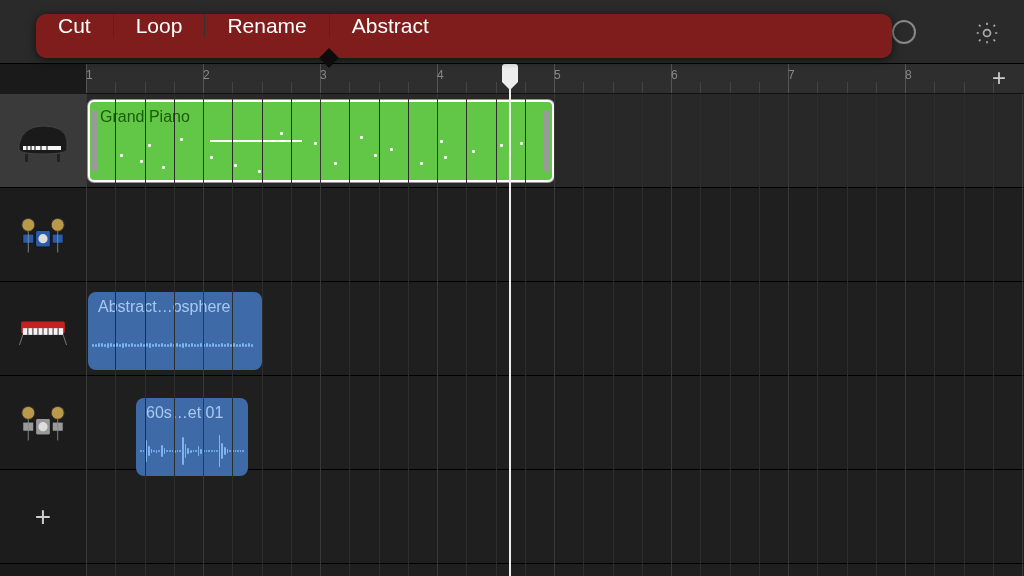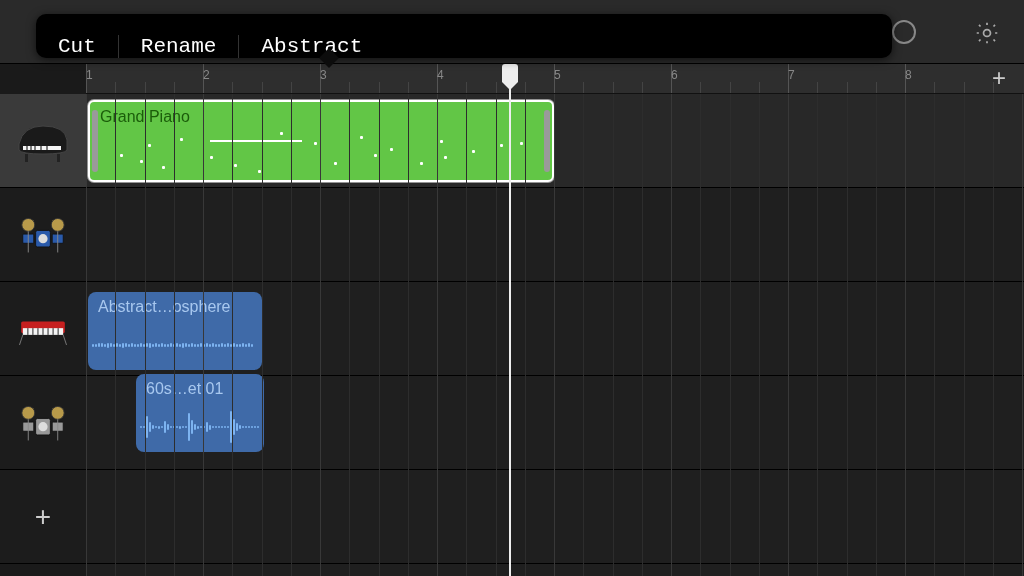--- a/index.html
+++ b/index.html
@@ -25,27 +25,26 @@
     width: 24px; height: 24px;
     border: 2px solid #888;
     border-radius: 50%;
   }
 
   
   .context-menu {
     position: absolute;
     top: 14px; left: 36px;
     width: 856px; height: 44px;
-    background: #000000;
+    background: #7f1d1d;
     border-radius: 10px;
     display: flex;
-    align-items: flex-end;
+    align-items: flex-start;
     z-index: 10;
     box-shadow: 0 2px 10px rgba(0,0,0,0.6);
-    font-family: Liberation Mono, monospace;
   }
   .context-menu .item {
     flex: 0 0 auto;
     display: flex;
     align-items: center;
     justify-content: center;
     padding: 0 22px;
     font-size: 21px;
     font-weight: 400;
     color: #fff;
@@ -258,20 +257,21 @@
     <svg viewBox="0 0 24 24" width="26" height="26" fill="none" stroke="#aaa" stroke-width="1.6">
       <circle cx="12" cy="12" r="3.2"></circle>
       <path d="M12 2.5v2M12 19.5v2M4.5 12h-2M21.5 12h-2M6 6l-1.4-1.4M19.4 19.4L18 18M6 18l-1.4 1.4M19.4 4.6L18 6"></path>
     </svg>
   </div>
 </div>
 
 <div class="context-menu">
   <div class="tail"></div>
   <div class="item">Cut</div>
+  <div class="item">Loop</div>
   <div class="item">Rename</div>
   <div class="item">Abstract</div>
 </div>
 
 <div class="ruler">
   <div class="add-btn">+</div>
 <div class="tick-major" style="left: 0px;"></div>
     <div class="tick-label" style="left: 4px;">1</div>
     <div class="tick-minor" style="left: 29.25px;"></div>
     <div class="tick-minor" style="left: 58.5px;"></div>
@@ -468,21 +468,21 @@
         <div class="bar" style="height:4px;"></div>
         <div class="bar" style="height:3px;"></div>
         <div class="bar" style="height:3px;"></div>
         <div class="bar" style="height:4px;"></div>
         <div class="bar" style="height:3px;"></div>
         <div class="bar" style="height:4px;"></div>
         <div class="bar" style="height:3px;"></div>
     </div>
   </div>
 
-  <div class="region region-blue" style="left:50px; width:128px; top:280px; height:78px;">
+  <div class="region region-blue" style="left:50px; width:112px; top:304px; height:78px;">
     <div class="region-label">60s…et 01</div>
     <div class="waveform">
       <div class="bar" style="height:2px;"></div>
         <div class="bar" style="height:2px;"></div>
         <div class="bar" style="height:22px;"></div>
         <div class="bar" style="height:10px;"></div>
         <div class="bar" style="height:4px;"></div>
         <div class="bar" style="height:2px;"></div>
         <div class="bar" style="height:3px;"></div>
         <div class="bar" style="height:2px;"></div>

